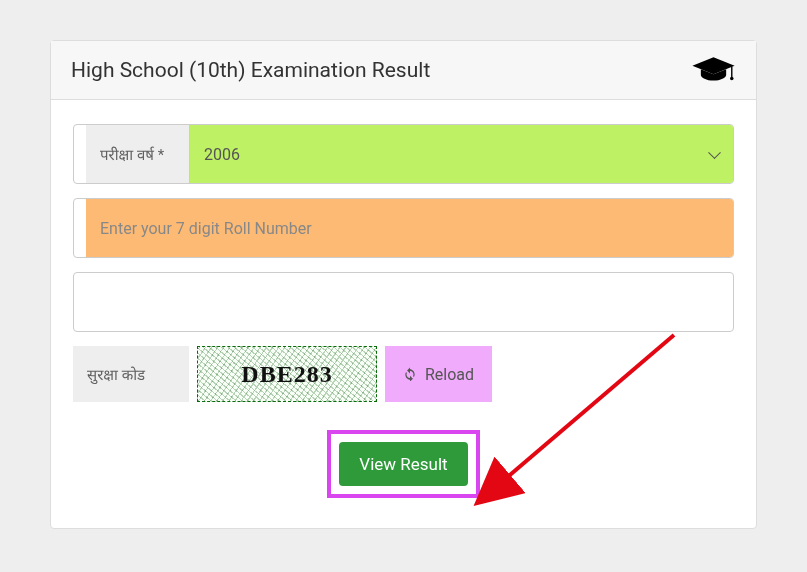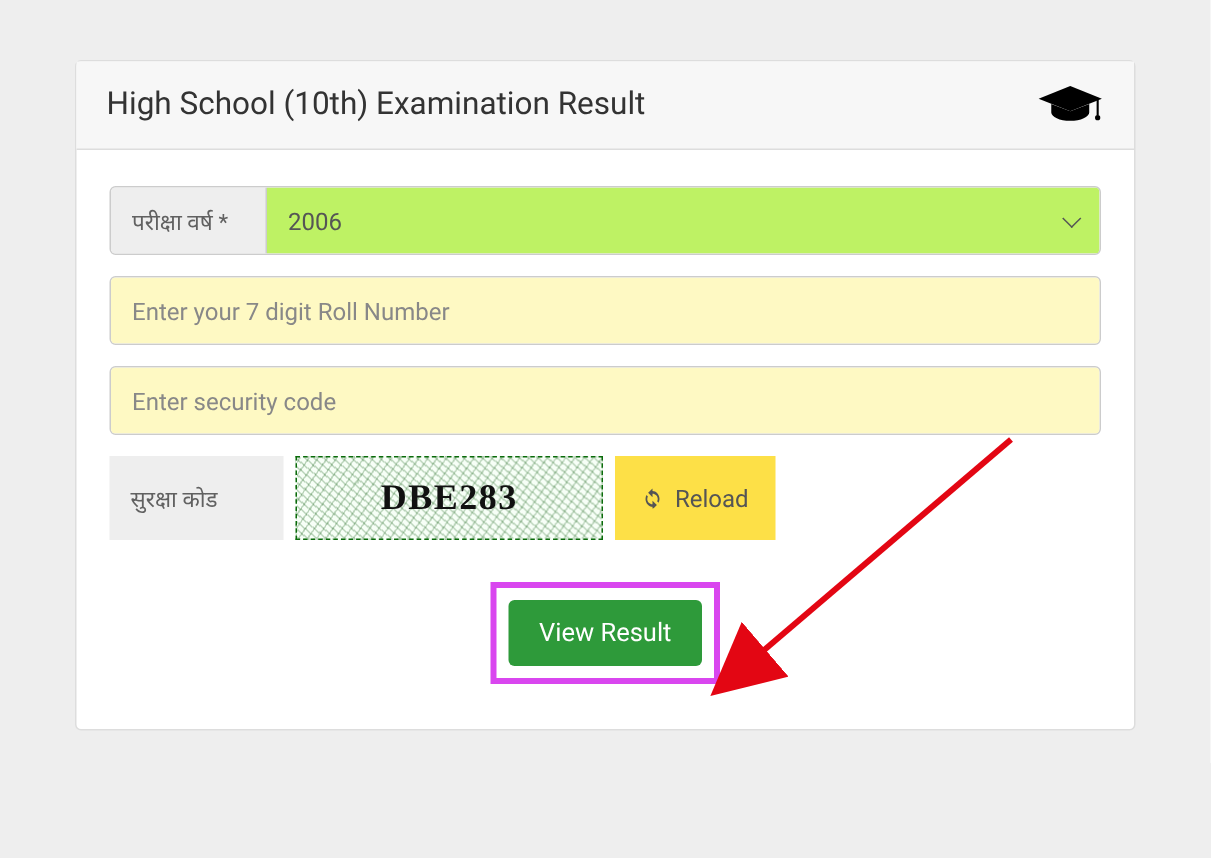--- a/index.html
+++ b/index.html
@@ -30,41 +30,42 @@
   }
   .grad-icon { width: 45px; height: 30px; }
   .panel-body { padding: 24px 22px 30px; }
 
   .form-row {
     display: flex;
     border: 1px solid #ccc;
     border-radius: 4px;
     overflow: hidden;
     margin-bottom: 14px;
-    height: 46px;
+    height: 60px;
+    padding-left: 12px;
   }
   .form-label {
     background: #eeeeee;
     color: #616161;
     font-size: 15px;
     padding: 0 14px;
     display: flex;
     align-items: center;
     width: 104px;
     border-right: 1px solid #ccc;
     flex-shrink: 0;
   }
   .form-select, .form-input {
     flex: 1;
     border: none;
     outline: none;
     font-size: 16px;
     padding: 0 14px;
     color: #555;
-    background: #fef9c3;
+    background: #fdba74;
     font-family: inherit;
   }
   .form-select { appearance: none; -webkit-appearance: none; cursor: pointer; background: #bef264; }
   .select-wrap { position: relative; flex: 1; display:flex; }
   .select-wrap::after {
     content: "";
     position: absolute;
     right: 14px; top: 50%;
     width: 8px; height: 8px;
     border-right: 1.5px solid #555;
@@ -86,38 +87,38 @@
     color: #616161;
     font-size: 15px;
     padding: 0 14px;
     display: flex;
     align-items: center;
     width: 116px;
     border-radius: 0;
     flex-shrink: 0;
   }
   .captcha-img {
-    width: 205px;
+    width: 180px;
     background:
       repeating-linear-gradient(40deg, rgba(0,80,0,0.25) 0 1px, transparent 1px 4px),
       repeating-linear-gradient(-55deg, rgba(0,80,0,0.25) 0 1px, transparent 1px 5px),
       radial-gradient(circle at 20% 30%, rgba(0,80,0,0.2) 0 1px, transparent 1px),
       #f7fff7;
     border: 1px dashed #0a6b0a;
     display: flex;
     align-items: center;
     justify-content: center;
     font-family: Georgia, 'Times New Roman', serif;
     font-size: 24px;
     font-weight: 700;
     letter-spacing: 1px;
     color: #111;
   }
   .reload-btn {
-    background: #fde047;
+    background: #f0abfc;
     border: none;
     padding: 0 18px;
     font-size: 16px;
     color: #555;
     cursor: pointer;
     display: flex;
     align-items: center;
     gap: 8px;
     font-family: inherit;
   }
@@ -175,21 +176,20 @@
           <option>2006</option>
         </select>
       </div>
     </div>
 
     <div class="form-row">
       <input class="form-input" type="text" placeholder="Enter your 7 digit Roll Number" style="">
     </div>
 
     <div class="form-row">
-      <input class="form-input" type="text" placeholder="Enter security code" style="">
     </div>
 
     <div class="captcha-row">
       <div class="captcha-label">सुरक्षा कोड</div>
       <div class="captcha-img">DBE283</div>
       <button class="reload-btn">
         <svg viewBox="0 0 24 24">
           <path fill="#555" d="M12 4V1L7 6l5 5V7c3.3 0 6 2.7 6 6 0 1-.3 2-.7 2.8l1.5 1.5C19.5 16 20 14.6 20 13c0-5-4-9-8-9zm0 15c-3.3 0-6-2.7-6-6 0-1 .3-2 .7-2.8L5.2 8.7C4.5 10 4 11.4 4 13c0 5 4 9 8 9v3l5-5-5-5v4z"></path>
         </svg>
         <span>Reload</span>

